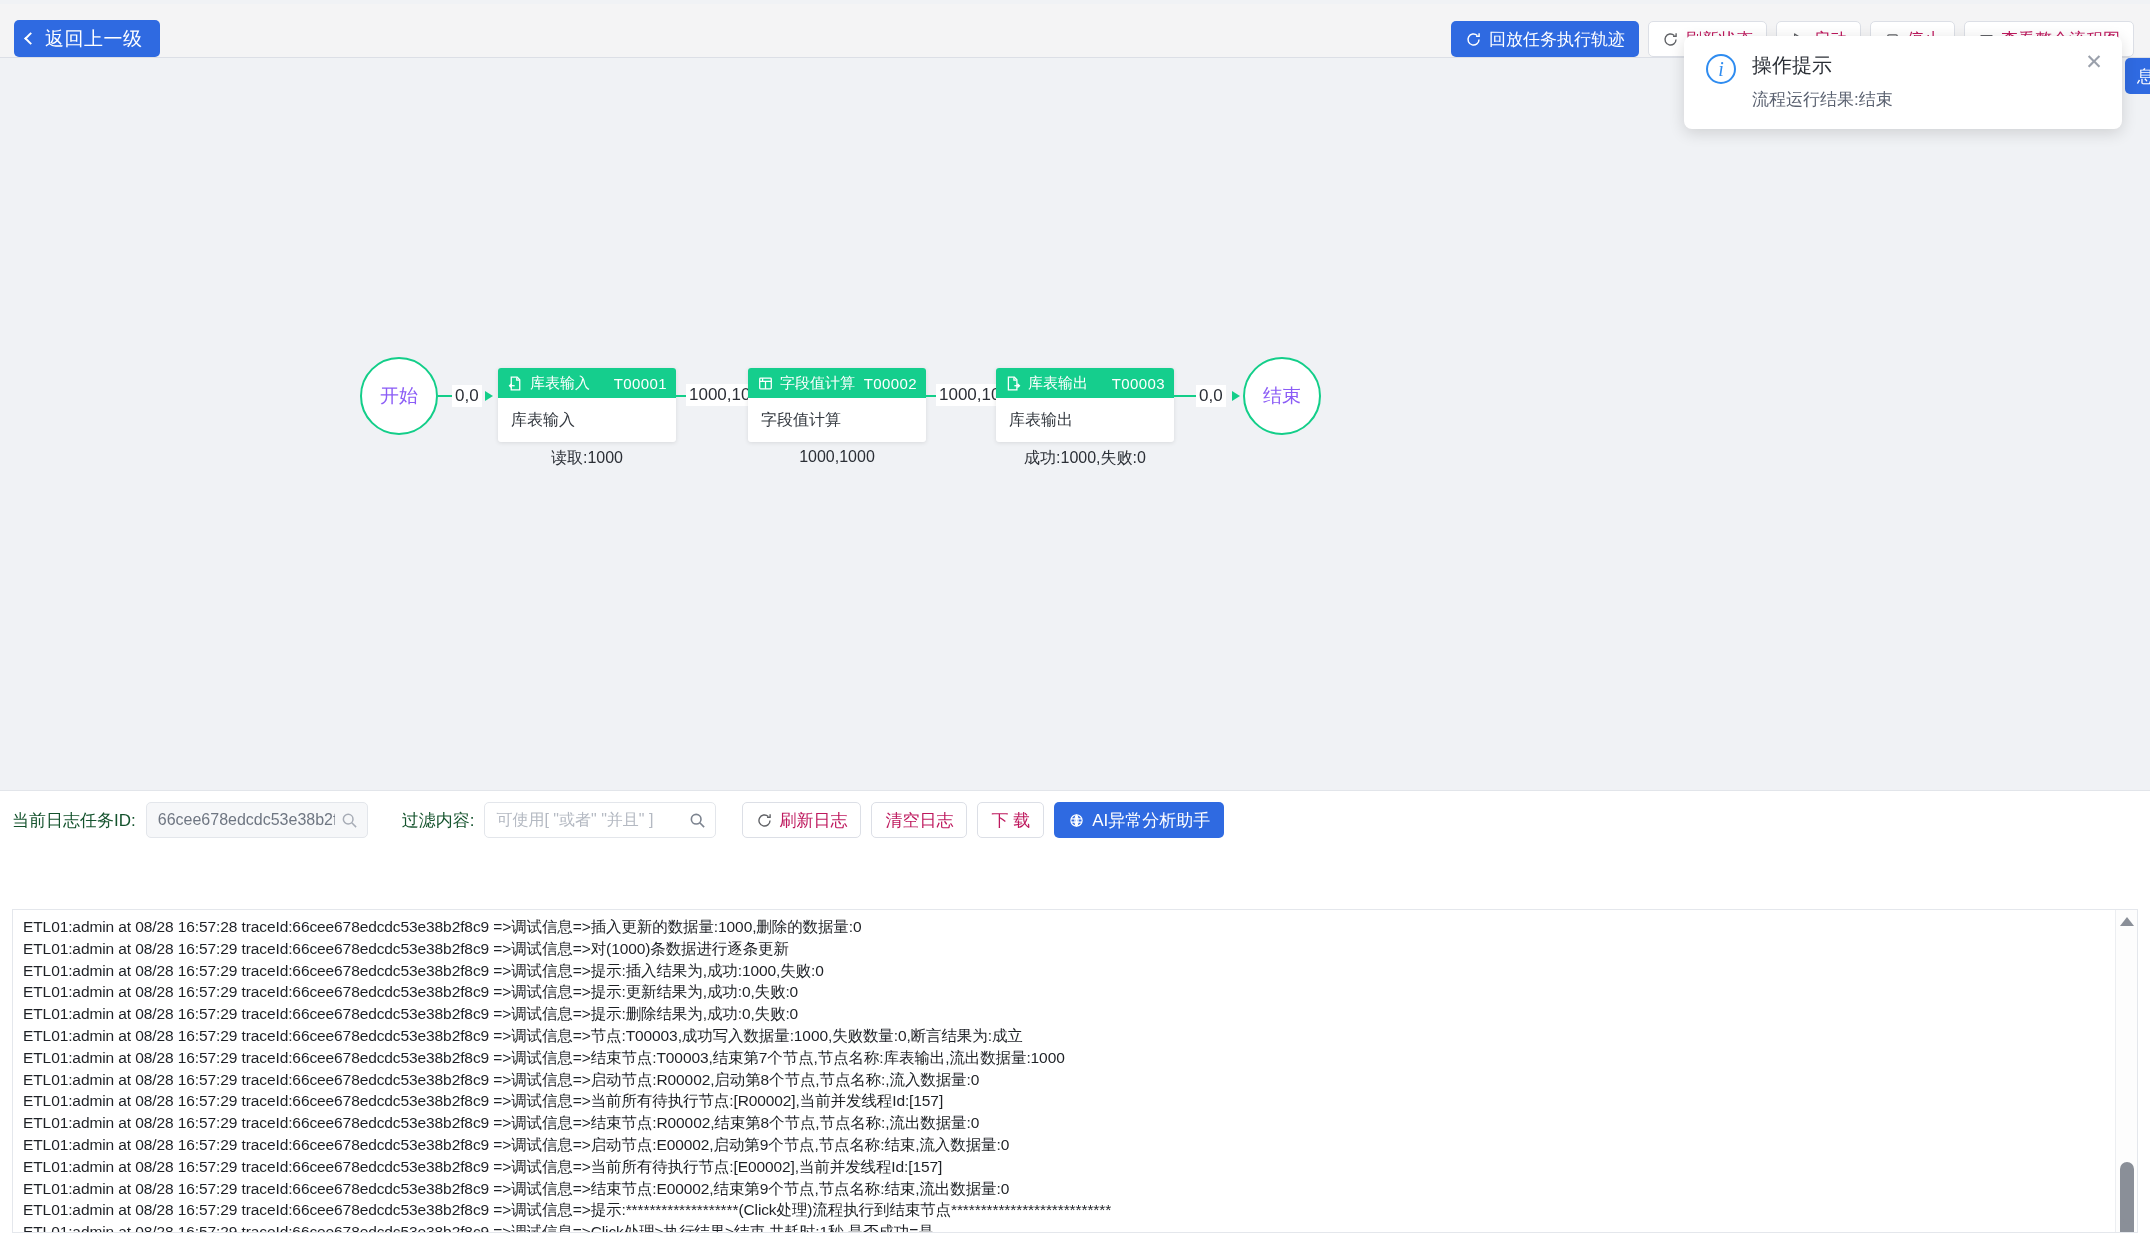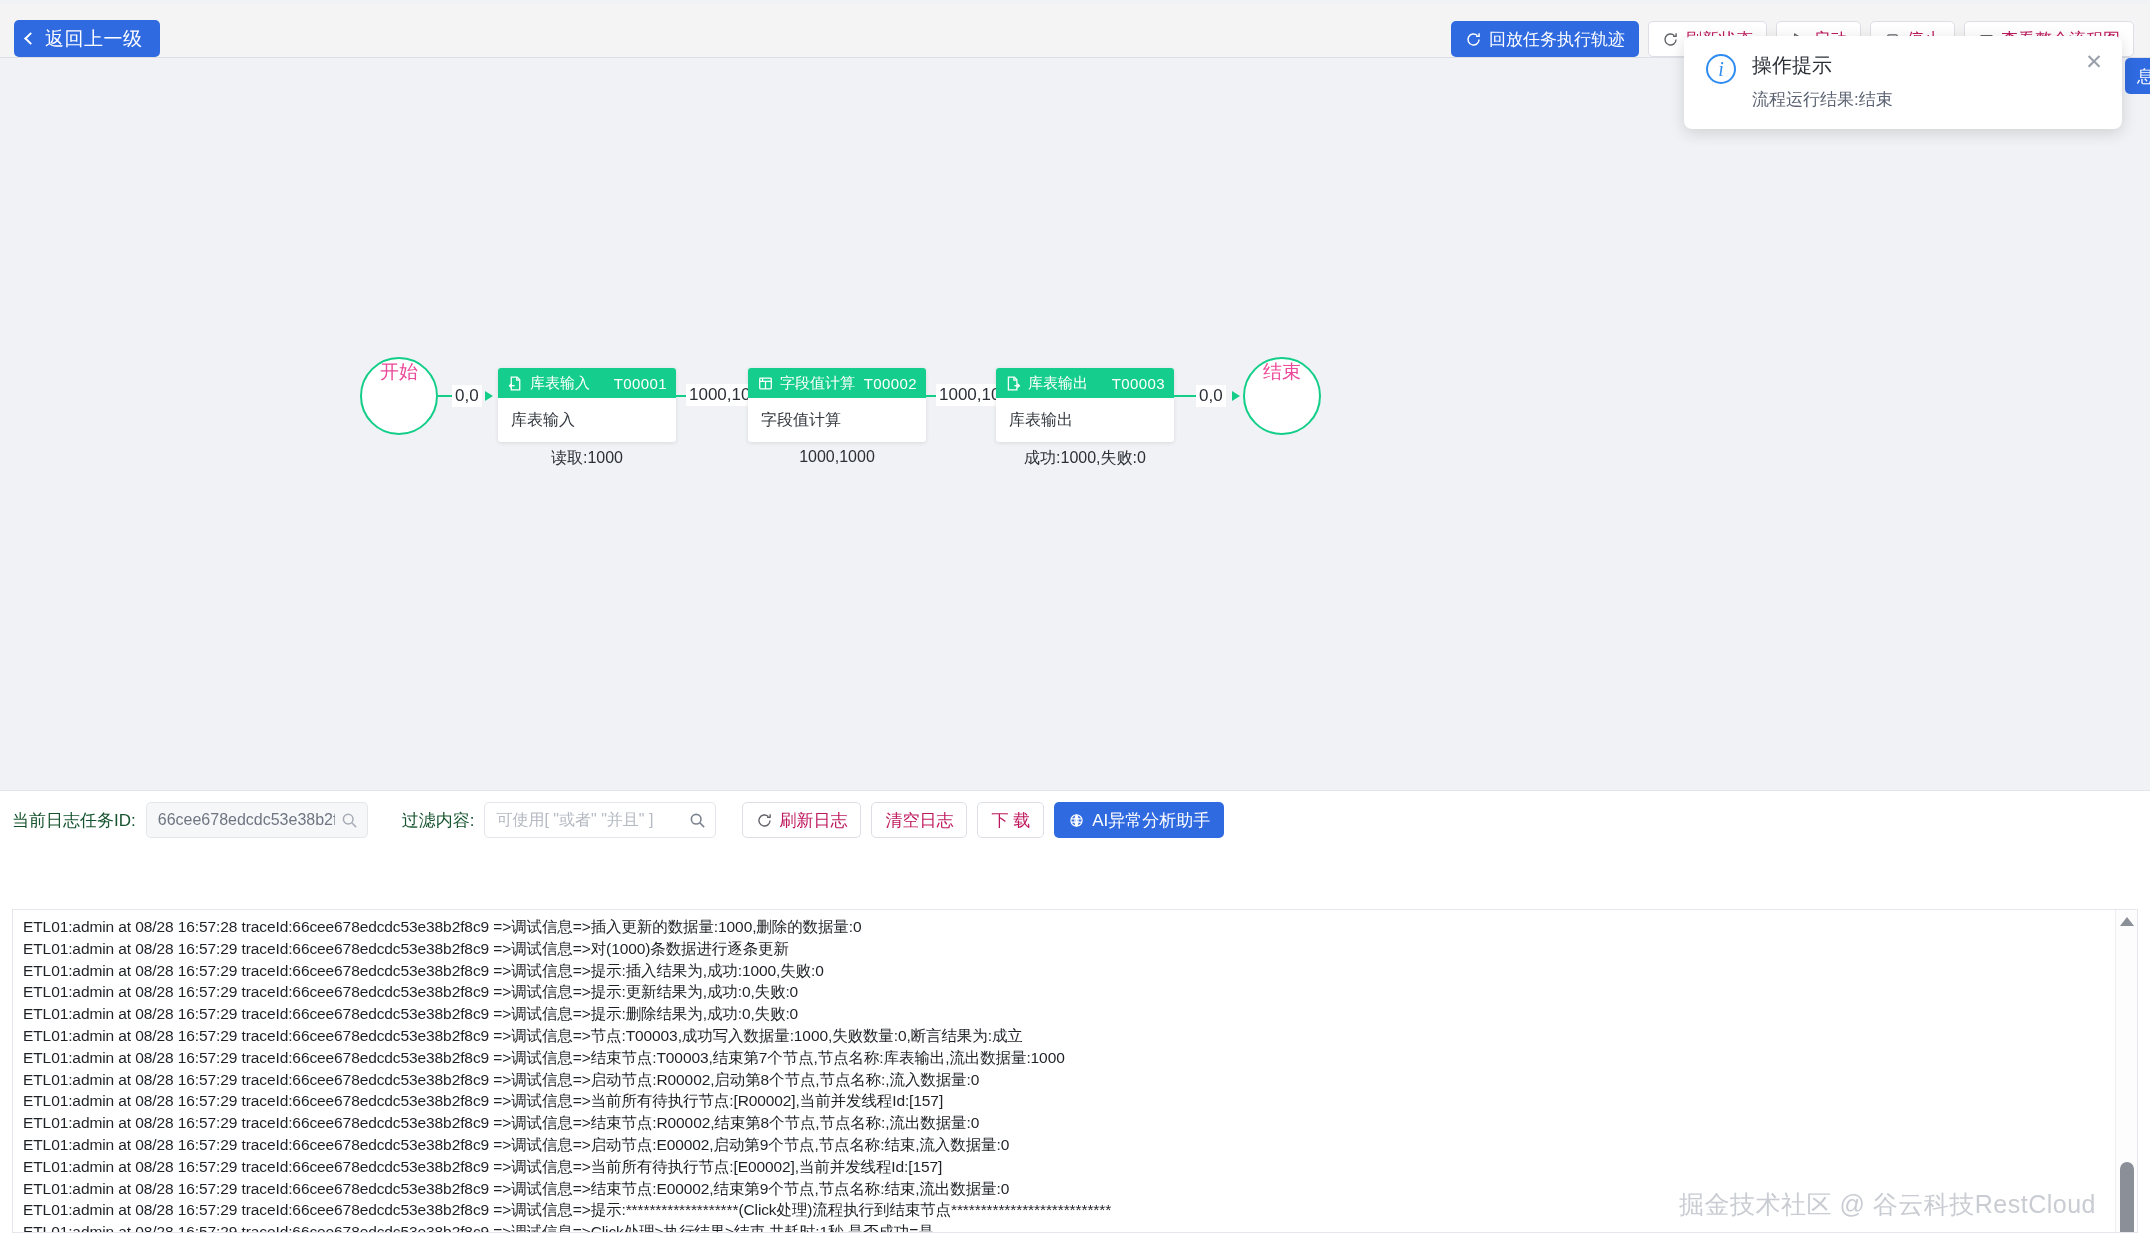--- a/index.html
+++ b/index.html
@@ -52,22 +52,22 @@
   
   .canvas {
     position: absolute; left: 0; top: 58px; width: 2150px; height: 742px;
     background: #f0f2f5; overflow: hidden;
   }
   .canvas-inner { position: absolute; left: 0; top: 0; width: 2150px; height: 742px; }
 
   .term {
     position: absolute; width: 78px; height: 78px; border-radius: 50%;
     border: 2px solid #13ce89; background: #fff;
-    display: flex; align-items: flex-start; justify-content: center;
-    font-size: 19px; color: #ec4899;
+    display: flex; align-items: center; justify-content: center;
+    font-size: 19px; color: #8b5cf6;
   }
 
   .node {
     position: absolute; width: 178px; background: #fff; border-radius: 3px;
     box-shadow: 0 1px 4px rgba(0,0,0,.10);
   }
   .node-hd {
     height: 30px; background: #15ce8d; border-radius: 3px 3px 0 0; color: #fff;
     display: flex; align-items: center; padding: 0 9px; font-size: 15px; gap: 6px;
   }
@@ -391,16 +391,15 @@
 
       </div>
 
       <div class="vscroll">
         <div class="vs-up"></div>
         <div class="vs-thumb"></div>
         <div class="vs-dn"></div>
       </div>
     </div>
 
-    <div class="watermark">掘金技术社区 @ 谷云科技RestCloud</div>
   </div>
 
 </div>
 
 </body></html>

